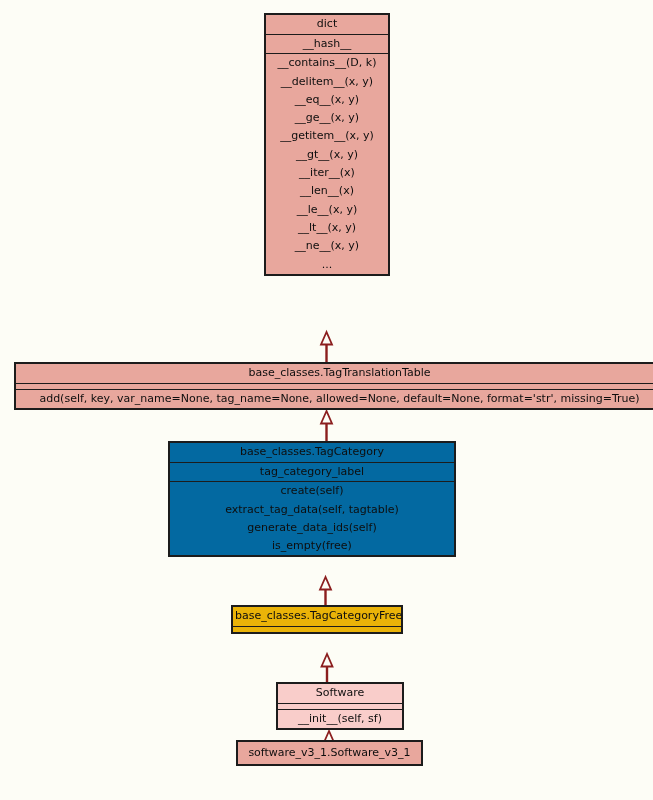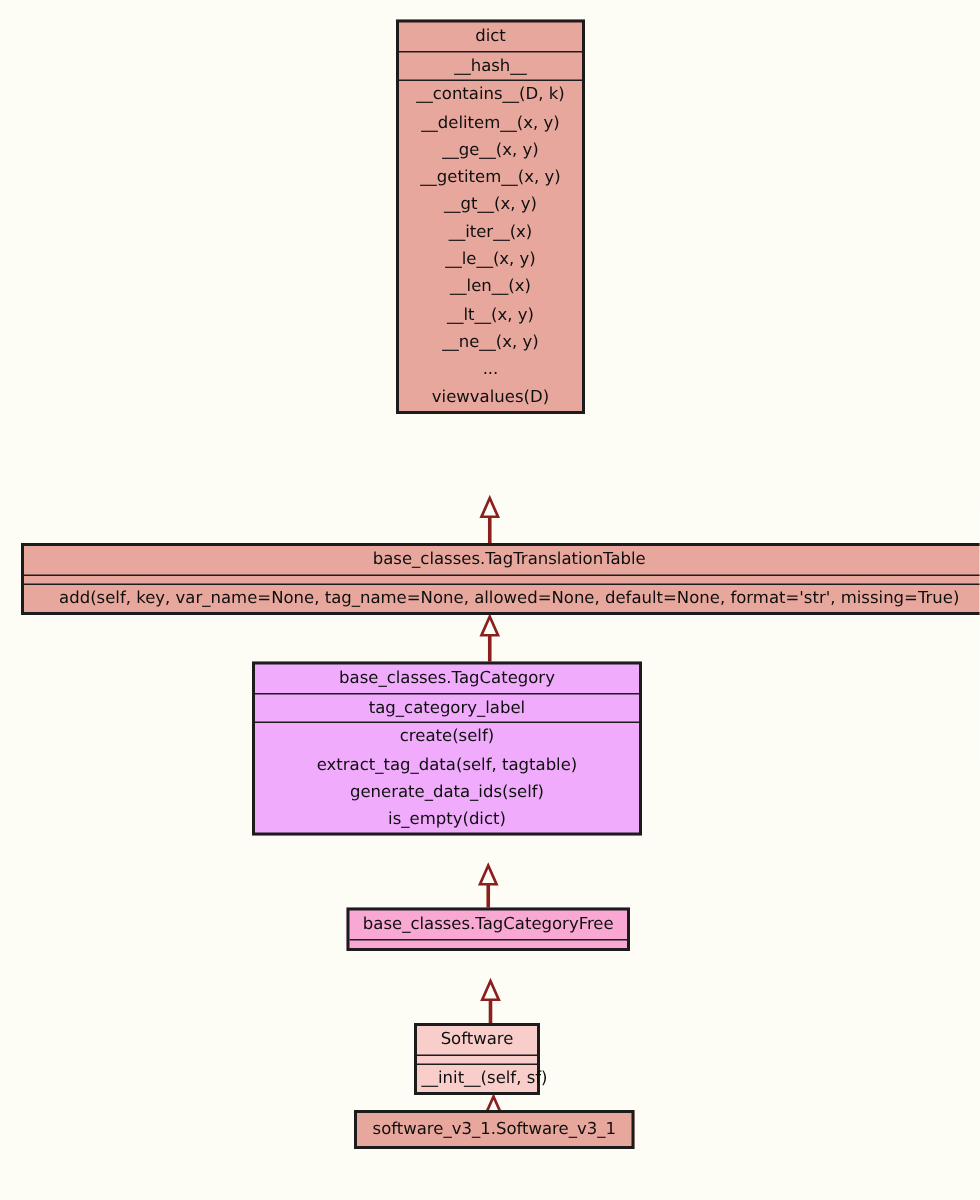--- a/index.html
+++ b/index.html
@@ -74,56 +74,56 @@
     </svg>
 
 <div class="uml-node" style="left: 264px; top: 13px; width: 126px; background: rgb(232, 167, 157);">
       <div class="uml-title">dict</div>
       <div class="uml-comp">
         <div class="member">__hash__</div>
       </div>
       <div class="uml-comp">
         <div class="member">__contains__(D, k)</div>
         <div class="member">__delitem__(x, y)</div>
+        <div class="member">__eq__(x, y)</div>
         <div class="member">__ge__(x, y)</div>
         <div class="member">__getitem__(x, y)</div>
         <div class="member">__gt__(x, y)</div>
         <div class="member">__iter__(x)</div>
+        <div class="member">__len__(x)</div>
         <div class="member">__le__(x, y)</div>
-        <div class="member">__len__(x)</div>
         <div class="member">__lt__(x, y)</div>
         <div class="member">__ne__(x, y)</div>
         <div class="member center">...</div>
-        <div class="member">viewvalues(D)</div>
       </div>
     </div>
     <div class="uml-node" style="left: 14px; top: 362px; width: 651px; background: rgb(232, 167, 157);">
       <div class="uml-title">base_classes.TagTranslationTable</div>
       <div class="uml-comp empty"></div>
       <div class="uml-comp">
         <div class="member">add(self, key, var_name=None, tag_name=None, allowed=None, default=None, format='str', missing=True)</div>
       </div>
     </div>
-    <div class="uml-node" style="left: 168px; top: 441px; width: 260px; background: #f0abfc;">
+    <div class="uml-node" style="left: 168px; top: 441px; width: 288px; background: #0369a1;">
       <div class="uml-title">base_classes.TagCategory</div>
       <div class="uml-comp">
         <div class="member">tag_category_label</div>
       </div>
       <div class="uml-comp">
         <div class="member">create(self)</div>
         <div class="member">extract_tag_data(self, tagtable)</div>
         <div class="member">generate_data_ids(self)</div>
-        <div class="member">is_empty(dict)</div>
+        <div class="member">is_empty(free)</div>
       </div>
     </div>
-    <div class="uml-node" style="left: 231px; top: 605px; width: 189px; background: #f9a8d4;">
+    <div class="uml-node" style="left: 231px; top: 605px; width: 172px; background: #eab308;">
       <div class="uml-title">base_classes.TagCategoryFree</div>
       <div class="uml-comp empty"></div>
     </div>
-    <div class="uml-node" style="left: 276px; top: 682px; width: 84px; background: rgb(249, 205, 202);">
+    <div class="uml-node" style="left: 276px; top: 682px; width: 128px; background: rgb(249, 205, 202);">
       <div class="uml-title">Software</div>
       <div class="uml-comp empty"></div>
       <div class="uml-comp">
         <div class="member">__init__(self, sf)</div>
       </div>
     </div>
     <div class="uml-node" style="left: 236px; top: 740px; width: 187px; background: rgb(232, 167, 157);">
       <div class="uml-title single">software_v3_1.Software_v3_1</div>
     </div>
   </div>

